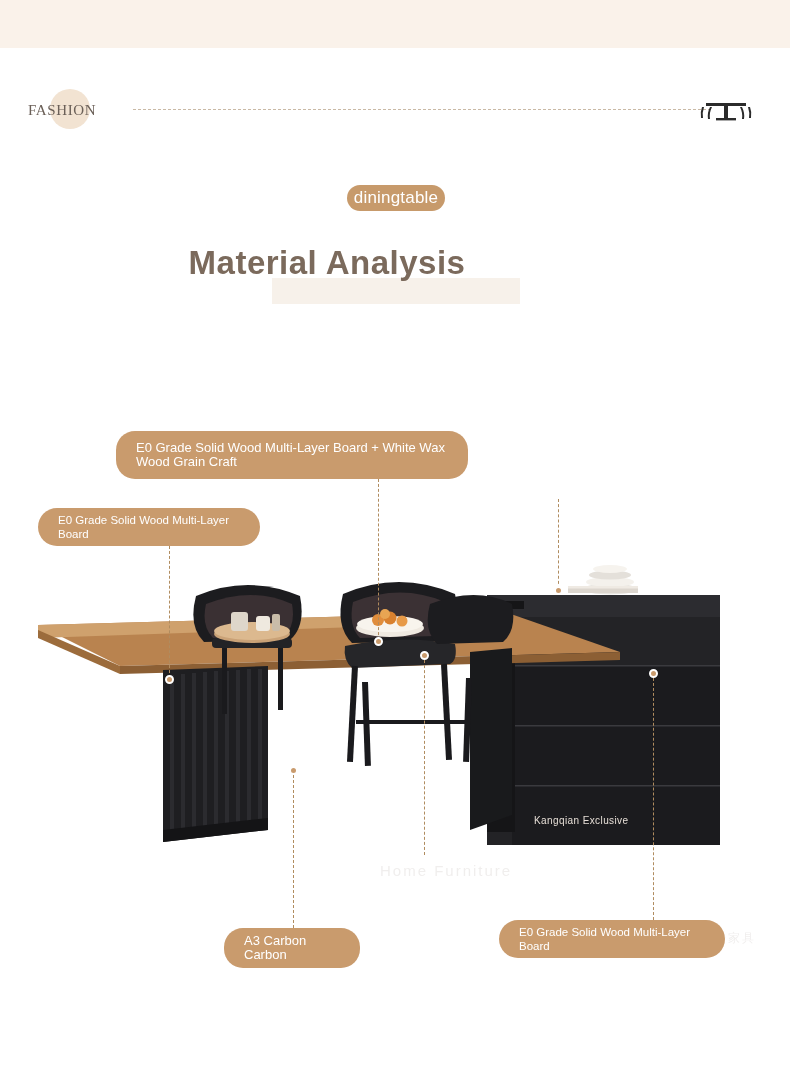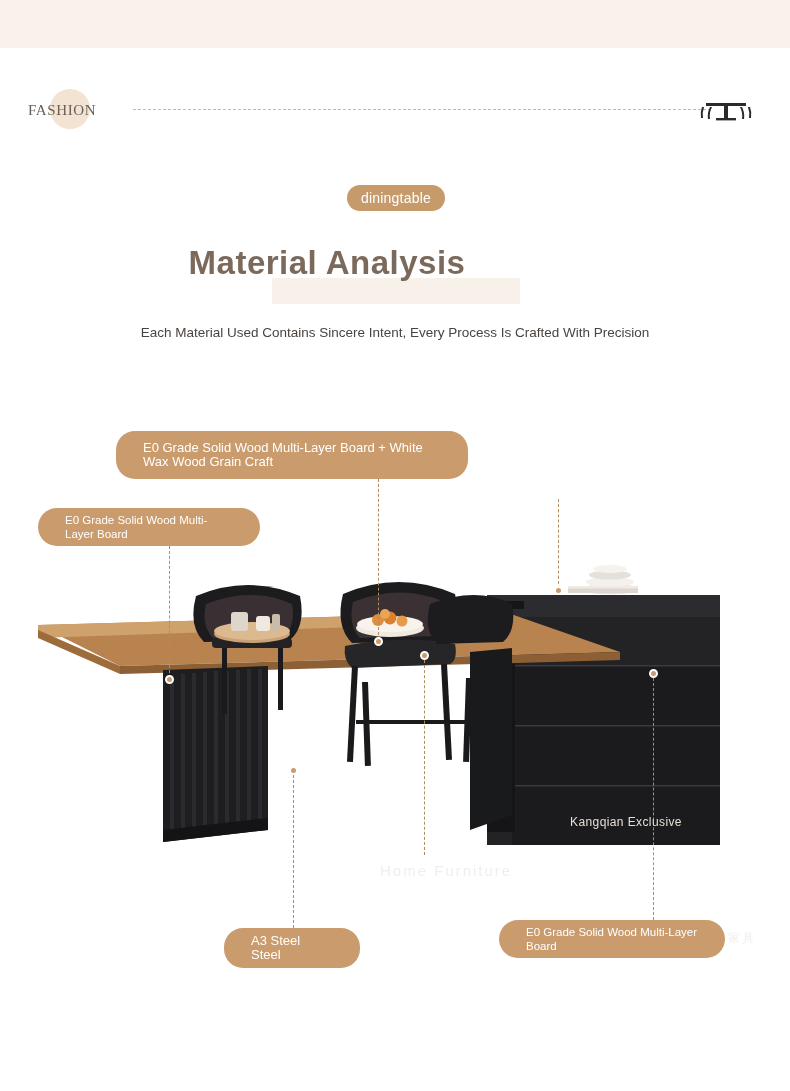--- a/index.html
+++ b/index.html
@@ -79,21 +79,21 @@
   
   .pill-tag {
     position: absolute;
     left: 347px;
     top: 185px;
     width: 98px;
     height: 26px;
     border-radius: 13px;
     background: #c79a6b;
     color: #ffffff;
-    font-size: 14px;
+    font-size: 17px;
     display: flex;
     align-items: center;
     justify-content: center;
     letter-spacing: .2px;
   }
   .main-title {
     position: absolute;
     top: 244px;
     left: 0;
     width: 654px;
@@ -147,21 +147,21 @@
   }
 
   
   .callout {
     position: absolute;
     background: #c99b6d;
     color: #ffffff;
     border-radius: 19px;
     font-size: 11.5px;
     line-height: 14px;
-    padding: 8px 27px;
+    padding: 8px 20px;
     box-sizing: border-box;
     display: flex;
     align-items: center;
     z-index: 6;
   }
   .callout.big { font-size: 13px; }
 
   .leader {
     position: absolute;
     border-left: 1px dashed #b08c5f;
@@ -172,25 +172,24 @@
     width: 9px;
     height: 9px;
     border-radius: 50%;
     background: #c99b6d;
     border: 2px solid #ffffff;
     box-sizing: border-box;
     z-index: 5;
   }
   .brand-mark {
     position: absolute;
-    font-size: 12px;
+    font-size: 10px;
     color: #e6ded6;
     letter-spacing: .4px;
     z-index: 7;
-    margin-left: 36px;
   }
 </style>
 </head>
 <body>
 
 <div class="page">
 
   <div class="top-band"></div>
 
   <div class="header">
@@ -208,21 +207,20 @@
         <path d="M44 13 q3 6 2 12 l-2 0 q1 -6 -2 -12 z" fill="#2b2b2b"></path>
         <path d="M4 13 q-2 5 -1 11 l2 0 q-1 -5 1 -11 z" fill="#2b2b2b"></path>
         <path d="M52 13 q2 5 1 11 l-2 0 q1 -5 -1 -11 z" fill="#2b2b2b"></path>
       </svg>
     </div>
   </div>
 
   <div class="pill-tag">diningtable</div>
   <div class="title-underlay"></div>
   <div class="main-title">Material Analysis</div>
-  <div class="subtitle">Each Material Used Contains Sincere Intent, Every Process Is Crafted With Precision</div>
 
   <div class="wm wm-a">Modern Minimalist Furniture Home</div>
   <div class="wm wm-b">Fashion Design</div>
   <div class="wm wm-c">Home Furniture</div>
   <div class="wm wm-d">康岩</div>
   <div class="wm wm-e">康岩家具</div>
 
   <div class="scene">
 
     <svg width="790" height="560" viewBox="0 0 790 560" style="position:absolute;left:0;top:0;">
@@ -307,21 +305,21 @@
     </div>
     <div class="leader" style="left:378px; top:89px; height:161px;"></div>
     <div class="dot" style="left:374px; top:247px;"></div>
 
     <div class="leader" style="left:558px; top:109px; height:90px;"></div>
     <div class="dot" style="left:554px; top:196px;"></div>
 
     <div class="leader" style="left:293px; top:380px; height:158px;"></div>
     <div class="dot" style="left:289px; top:376px;"></div>
     <div class="callout big" style="left:224px; top:538px; width:136px; height:40px; justify-content:center;">
-      <span>A3 Steel Steel</span>
+      <span>A3 Carbon Carbon</span>
     </div>
 
     <div class="leader" style="left:424px; top:265px; height:200px;"></div>
     <div class="dot" style="left:420px; top:261px;"></div>
 
     <div class="leader" style="left:653px; top:283px; height:247px;"></div>
     <div class="dot" style="left:649px; top:279px;"></div>
     <div class="callout" style="left:499px; top:530px; width:226px; height:38px; justify-content:center;">
       <span>E0 Grade Solid Wood Multi-Layer Board</span>
     </div>

